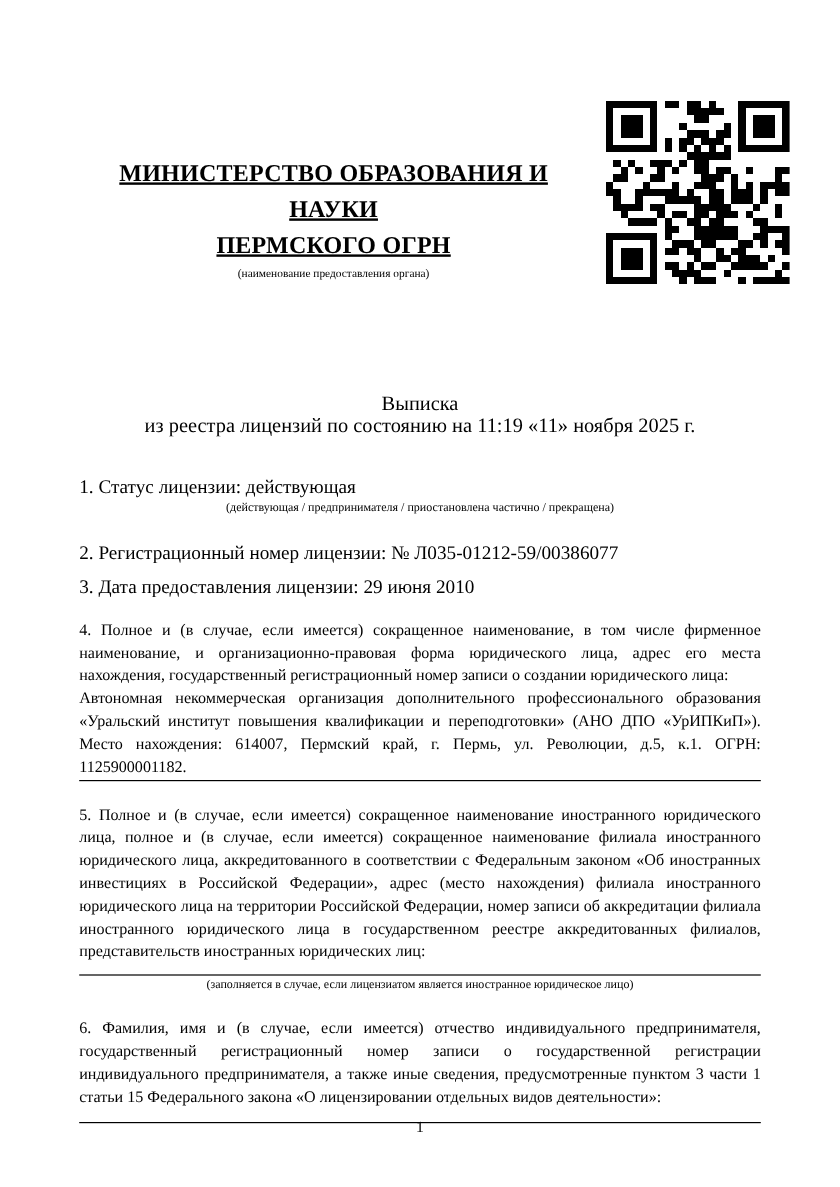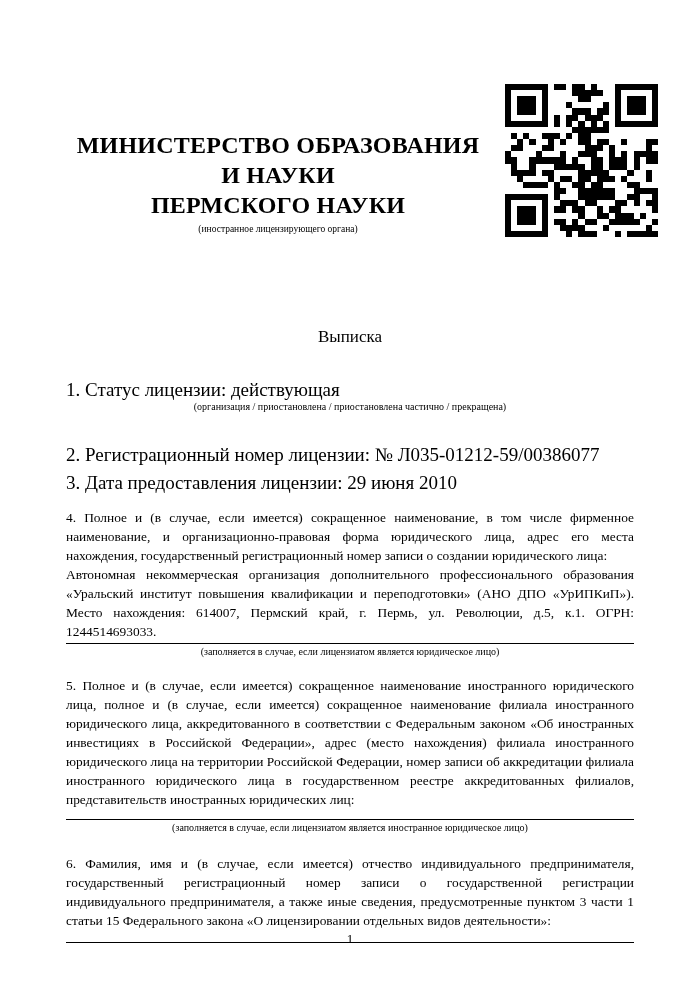--- a/index.html
+++ b/index.html
@@ -21,54 +21,55 @@
     left: 505px;
     width: 153px;
     height: 153px;
   }
   .org-block {
     margin-top: 130px;
     width: 424px;
     text-align: center;
   }
   .org-name {
-    font-size: 24px;
+    font-size: 20px;
     font-weight: bold;
     line-height: 30px;
     letter-spacing: 0.2px;
+    text-decoration: underline;
   }
   .org-caption {
     font-size: 9.5px;
     margin-top: 4px;
   }
   .doc-title {
     margin-top: 94px;
     text-align: center;
     font-size: 17px;
     line-height: 17.5px;
   }
-  .item-line { font-size: 19px; line-height: 19px; }
+  .item-line { font-size: 16px; line-height: 19px; }
   .para {
     font-size: 13.4px;
     line-height: 19px;
     text-align: justify;
   }
   .field-caption {
     font-size: 10px;
     line-height: 12px;
     text-align: center;
   }
   .rule {
     border: none;
     border-top: 1.5px solid #000000;
     margin: 0;
   }
   .mt-status   { margin-top: 34px; }
   .mt-cap1     { margin-top: 2px; }
-  .mt-regnum   { margin-top: 32px; }
+  .mt-regnum   { margin-top: 22px; }
   .mt-date     { margin-top: 9px; }
   .mt-item4    { margin-top: 16px; }
   .mt-rule4    { margin-top: 2px; }
   .mt-cap4     { margin-top: 2px; }
   .mt-item5    { margin-top: 18px; }
   .mt-rule5    { margin-top: 10px; }
   .mt-cap5     { margin-top: 2px; }
   .mt-item6    { margin-top: 20px; }
   .mt-rule6    { margin-top: 12px; }
   .mt-cap6     { margin-top: 2px; }
@@ -399,39 +400,39 @@
         <rect x="108" y="144" width="6" height="6"></rect>
         <rect x="120" y="144" width="6" height="6"></rect>
         <rect x="126" y="144" width="6" height="6"></rect>
         <rect x="132" y="144" width="6" height="6"></rect>
         <rect x="138" y="144" width="6" height="6"></rect>
         <rect x="144" y="144" width="6" height="6"></rect>
       </svg></div>
 
   <div class="org-block">
     <div class="org-name">МИНИСТЕРСТВО ОБРАЗОВАНИЯ И НАУКИ</div>
-    <div class="org-name">ПЕРМСКОГО НАУКИ</div>
-    <div class="org-caption">(иностранное лицензирующего органа)</div>
+    <div class="org-name">ПЕРМСКОГО ОГРН</div>
+    <div class="org-caption">(наименование предоставления органа)</div>
   </div>
 
   <div class="doc-title">
     <div>Выписка</div>
+    <div>из реестра лицензий по состоянию на 11:19 «11» ноября 2025 г.</div>
   </div>
 
   <div class="item-line mt-status">1. Статус лицензии: действующая</div>
-  <div class="field-caption mt-cap1">(организация / приостановлена / приостановлена частично / прекращена)</div>
+  <div class="field-caption mt-cap1">(действующая / предпринимателя / приостановлена частично / прекращена)</div>
 
   <div class="item-line mt-regnum">2. Регистрационный номер лицензии: № Л035-01212-59/00386077</div>
 
   <div class="item-line mt-date">3. Дата предоставления лицензии: 29 июня 2010</div>
 
   <div class="para mt-item4">4. Полное и (в случае, если имеется) сокращенное наименование, в том числе фирменное наименование, и организационно-правовая форма юридического лица, адрес его места нахождения, государственный регистрационный номер записи о создании юридического лица:</div>
-  <div class="para">Автономная некоммерческая организация дополнительного профессионального образования «Уральский институт повышения квалификации и переподготовки» (АНО ДПО «УрИПКиП»). Место нахождения: 614007, Пермский край, г. Пермь, ул. Революции, д.5, к.1. ОГРН: 1244514693033.</div>
+  <div class="para">Автономная некоммерческая организация дополнительного профессионального образования «Уральский институт повышения квалификации и переподготовки» (АНО ДПО «УрИПКиП»). Место нахождения: 614007, Пермский край, г. Пермь, ул. Революции, д.5, к.1. ОГРН: 1125900001182.</div>
   <hr class="rule mt-rule4">
-  <div class="field-caption mt-cap4">(заполняется в случае, если лицензиатом является юридическое лицо)</div>
 
   <div class="para mt-item5">5. Полное и (в случае, если имеется) сокращенное наименование иностранного юридического лица, полное и (в случае, если имеется) сокращенное наименование филиала иностранного юридического лица, аккредитованного в соответствии с Федеральным законом «Об иностранных инвестициях в Российской Федерации», адрес (место нахождения) филиала иностранного юридического лица на территории Российской Федерации, номер записи об аккредитации филиала иностранного юридического лица в государственном реестре аккредитованных филиалов, представительств иностранных юридических лиц:</div>
   <hr class="rule mt-rule5">
   <div class="field-caption mt-cap5">(заполняется в случае, если лицензиатом является иностранное юридическое лицо)</div>
 
   <div class="para mt-item6">6. Фамилия, имя и (в случае, если имеется) отчество индивидуального предпринимателя, государственный регистрационный номер записи о государственной регистрации индивидуального предпринимателя, а также иные сведения, предусмотренные пунктом 3 части 1 статьи 15 Федерального закона «О лицензировании отдельных видов деятельности»:</div>
   <hr class="rule mt-rule6">
 
 
   <div class="page-number">1</div>

